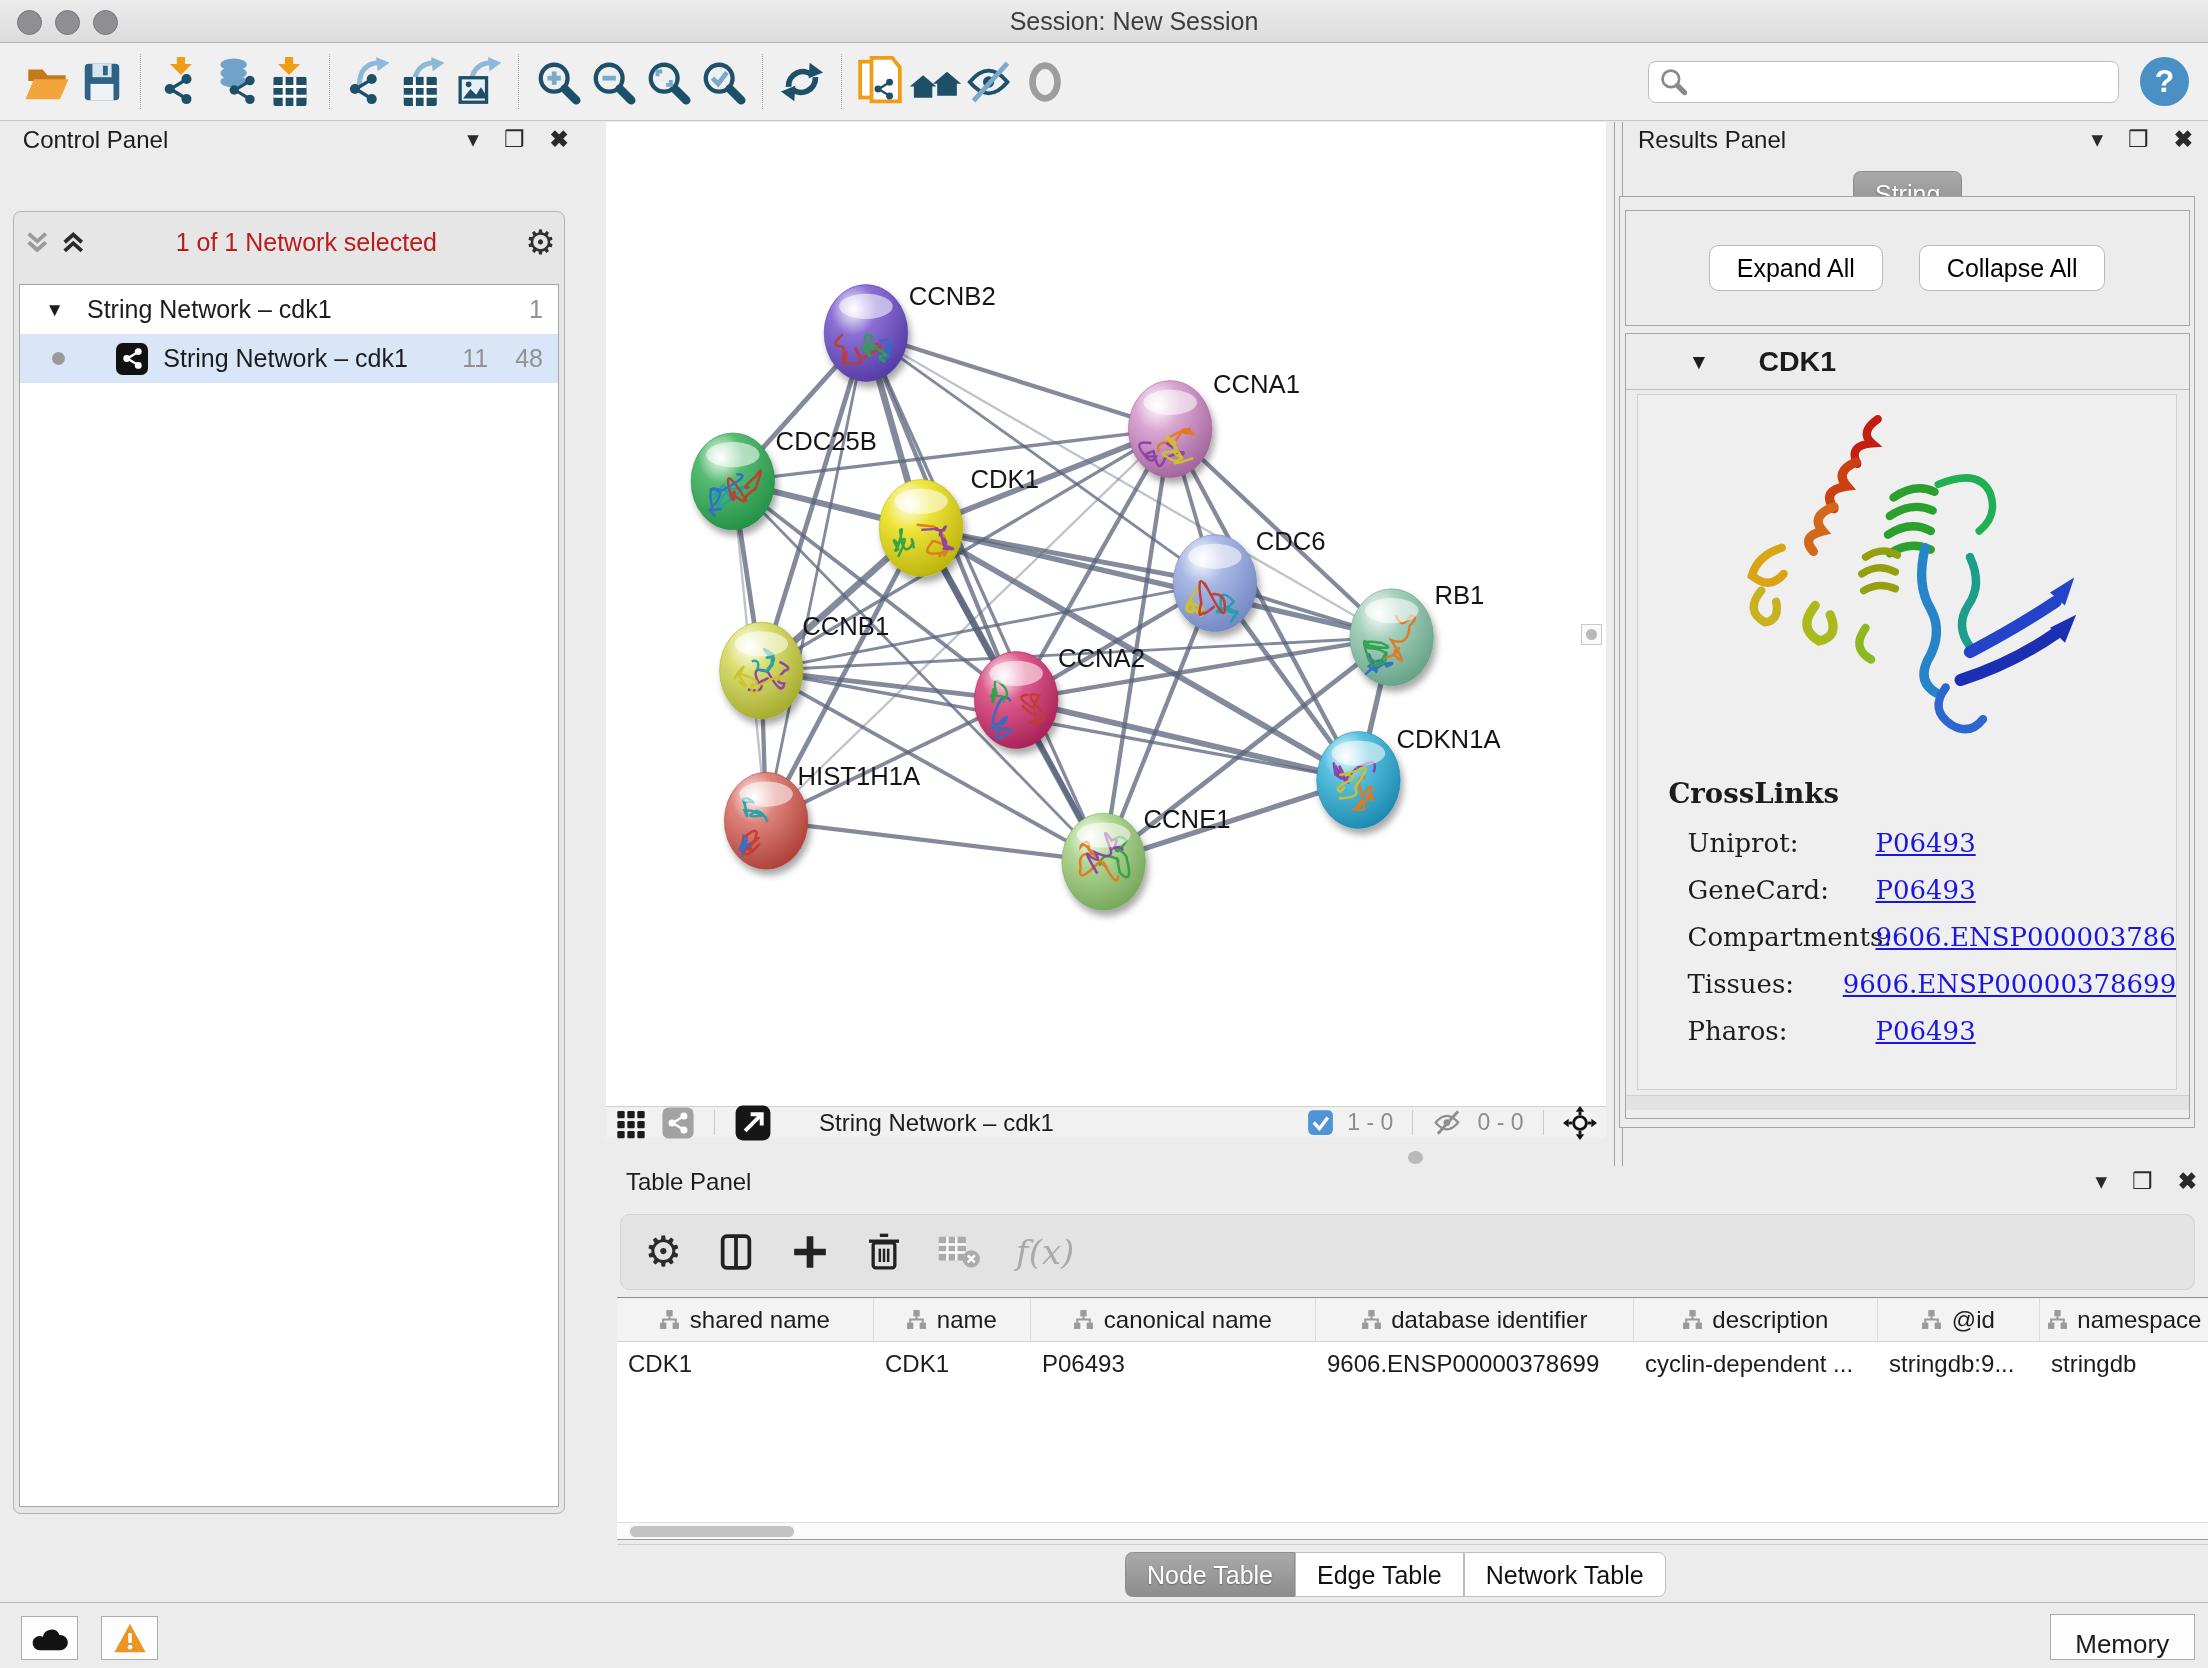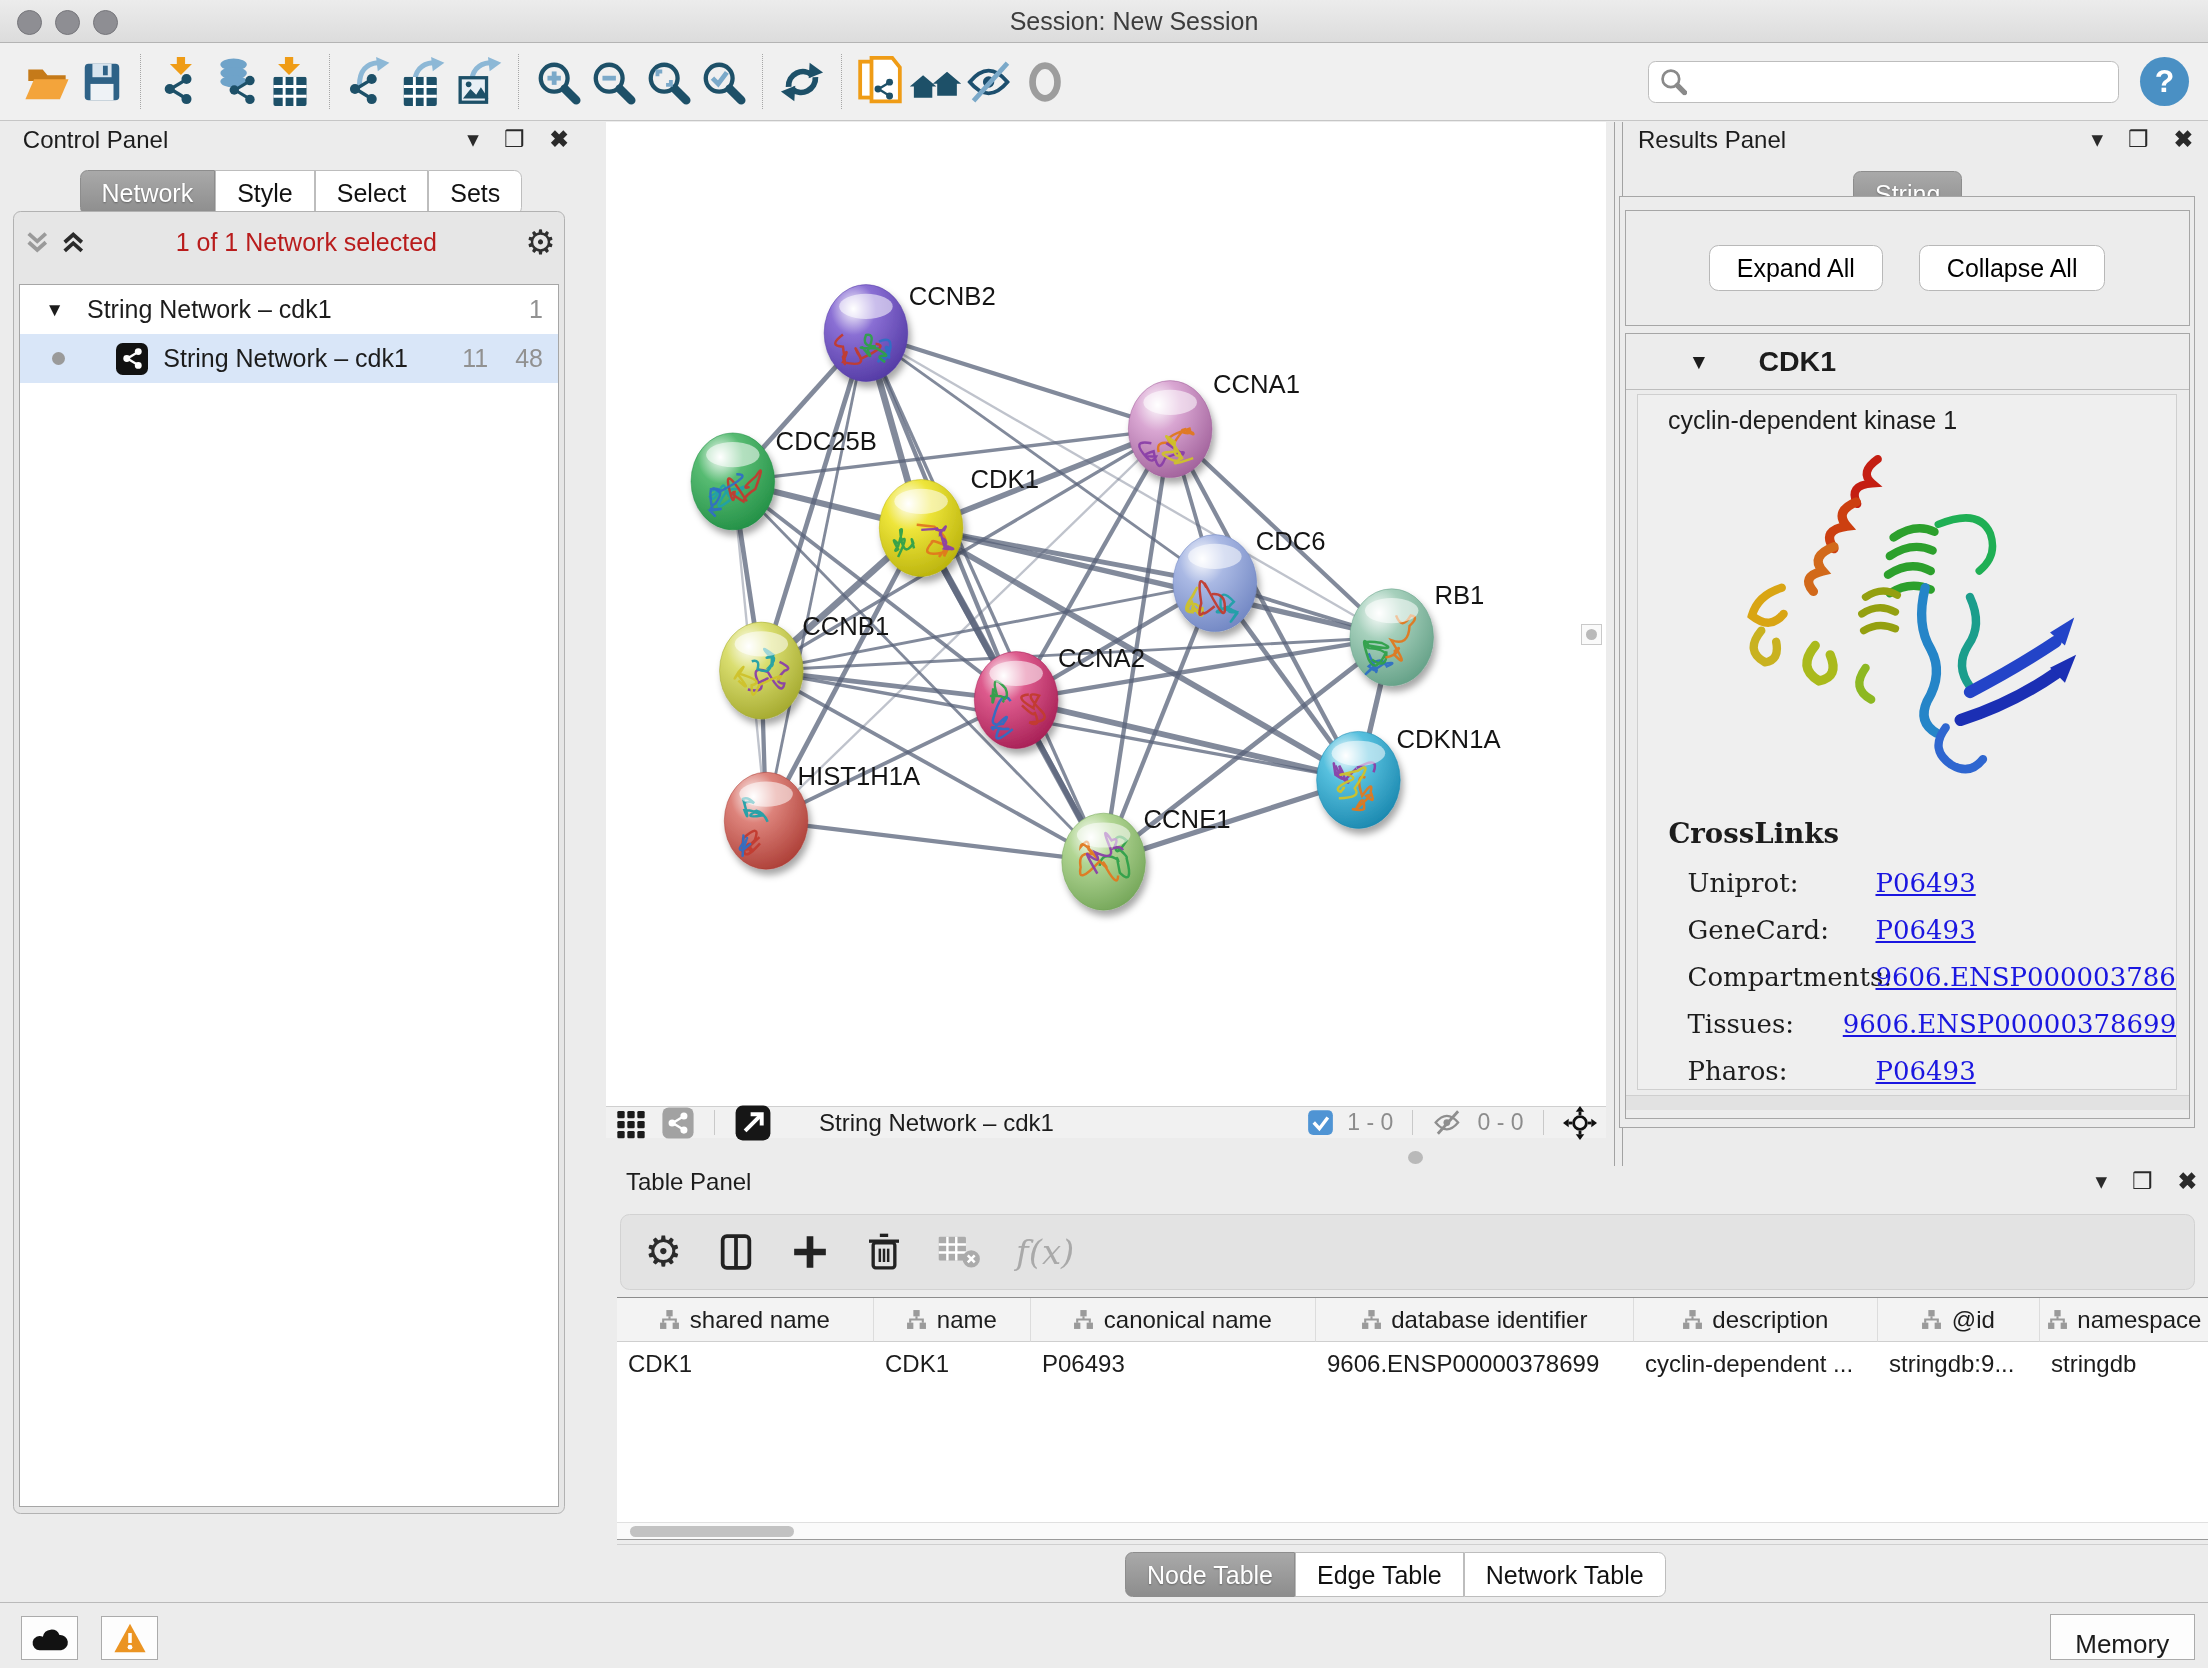--- a/index.html
+++ b/index.html
@@ -293,26 +293,20 @@
 <div id="control" class="abs">
   <div id="cp-head" class="abs">
     <span class="panel-title">Control Panel</span>
     <span style="flex:1"></span>
     <span class="pctrl">
       <span>▾</span>
       <span>❒</span>
       <span style="font-weight:bold">✖</span>
     </span>
   </div>
-  <div id="cp-tabs" class="abs seg">
-    <button class="sbtn sel">Network</button>
-    <button class="sbtn">Style</button>
-    <button class="sbtn">Select</button>
-    <button class="sbtn">Sets</button>
-  </div>
   <div id="cp-box" class="abs"></div>
   <div id="cp-gearrow" class="abs">
     <svg width="28.5" height="28.5" viewBox="0 0 30 30">
       <g fill="none" stroke="#9a9a9a" stroke-width="4">
           <path d="M6 6l9 8 9-8"></path>
           <path d="M6 15l9 8 9-8"></path>
         </g>
     </svg>
     <svg width="28.5" height="28.5" viewBox="0 0 30 30" style="margin-left:7.6px">
       <g fill="none" stroke="#2a2a2a" stroke-width="4">
@@ -624,21 +618,20 @@
   <div id="rp-btnbox" class="abs">
     <button class="rp-btn">Expand All</button>
     <button class="rp-btn">Collapse All</button>
   </div>
   <div id="rp-section" class="abs">
     <div id="rp-sec-head">
       <span style="font-size:21px">▼</span>
       <span id="rp-gene">CDK1</span>
     </div>
     <div id="rp-content">
-      <div id="rp-desc">cyclin-dependent kinase 1</div>
       <svg id="protein" width="371" height="354" viewBox="0 0 390 380">
         <g fill="none" stroke-linecap="round">
           <path d="M163 12 q-20 14 -6 26 q-26 2 -16 22" stroke="#c41e12" stroke-width="9"></path>
           <path d="M140 58 q-24 10 -10 26 q-28 4 -14 24" stroke="#cc3f10" stroke-width="10"></path>
           <path d="M116 106 q-26 10 -12 26 q-24 6 -10 22" stroke="#d2691a" stroke-width="10"></path>
           <path d="M60 150 q-26 8 -32 30 q20 16 34 -2" stroke="#d9a514" stroke-width="9"></path>
           <path d="M38 196 q-18 22 4 34 q16 -2 12 -22" stroke="#c9b220" stroke-width="9"></path>
           <path d="M96 212 q-20 24 4 38 q22 -4 12 -28" stroke="#aaba1c" stroke-width="10"></path>
           <path d="M150 236 q-16 22 6 34" stroke="#8db822" stroke-width="9"></path>
           <path d="M180 96 q24 -16 44 -6 M176 116 q24 -16 46 -6 M174 136 q24 -16 46 -4 M176 156 q22 -14 44 -4" stroke="#2ca02c" stroke-width="9"></path>

